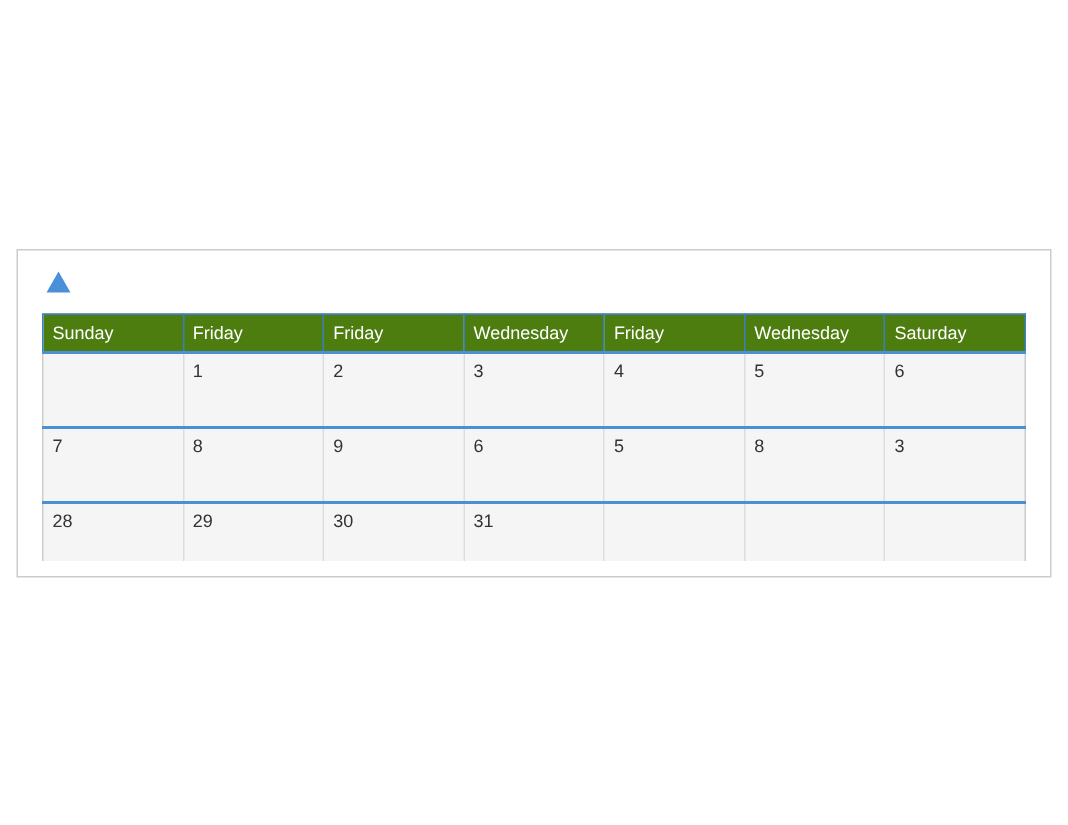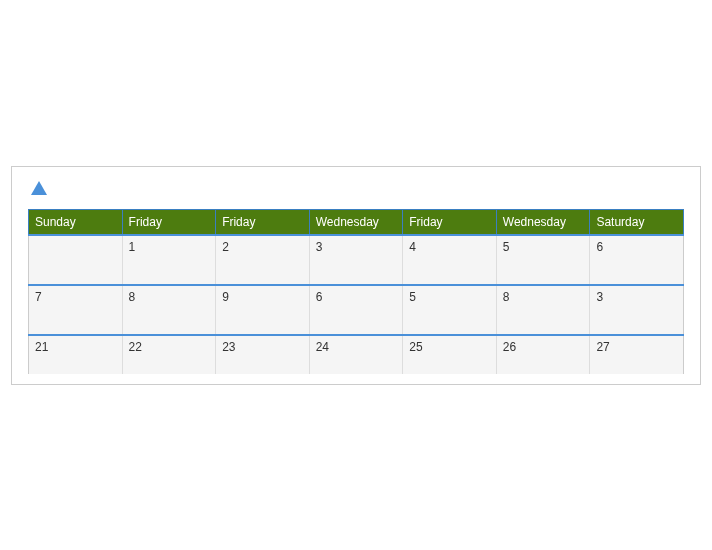--- a/index.html
+++ b/index.html
@@ -145,23 +145,23 @@
         <tr>
           <td><span class="day-num">7</span></td>
           <td><span class="day-num">8</span></td>
           <td><span class="day-num">9</span></td>
           <td><span class="day-num">6</span></td>
           <td><span class="day-num">5</span></td>
           <td><span class="day-num">8</span></td>
           <td><span class="day-num">3</span></td>
         </tr>
         <tr>
-          <td><span class="day-num">21</span></td>
-          <td><span class="day-num">22</span></td>
-          <td><span class="day-num">23</span></td>
-          <td><span class="day-num">24</span></td>
-          <td><span class="day-num">25</span></td>
-          <td><span class="day-num">26</span></td>
-          <td><span class="day-num">27</span></td>
+          <td><span class="day-num">28</span></td>
+          <td><span class="day-num">29</span></td>
+          <td><span class="day-num">30</span></td>
+          <td><span class="day-num">31</span></td>
+          <td></td>
+          <td></td>
+          <td></td>
         </tr>
       </tbody>
   </table>
 </div>
 
 </body></html>

